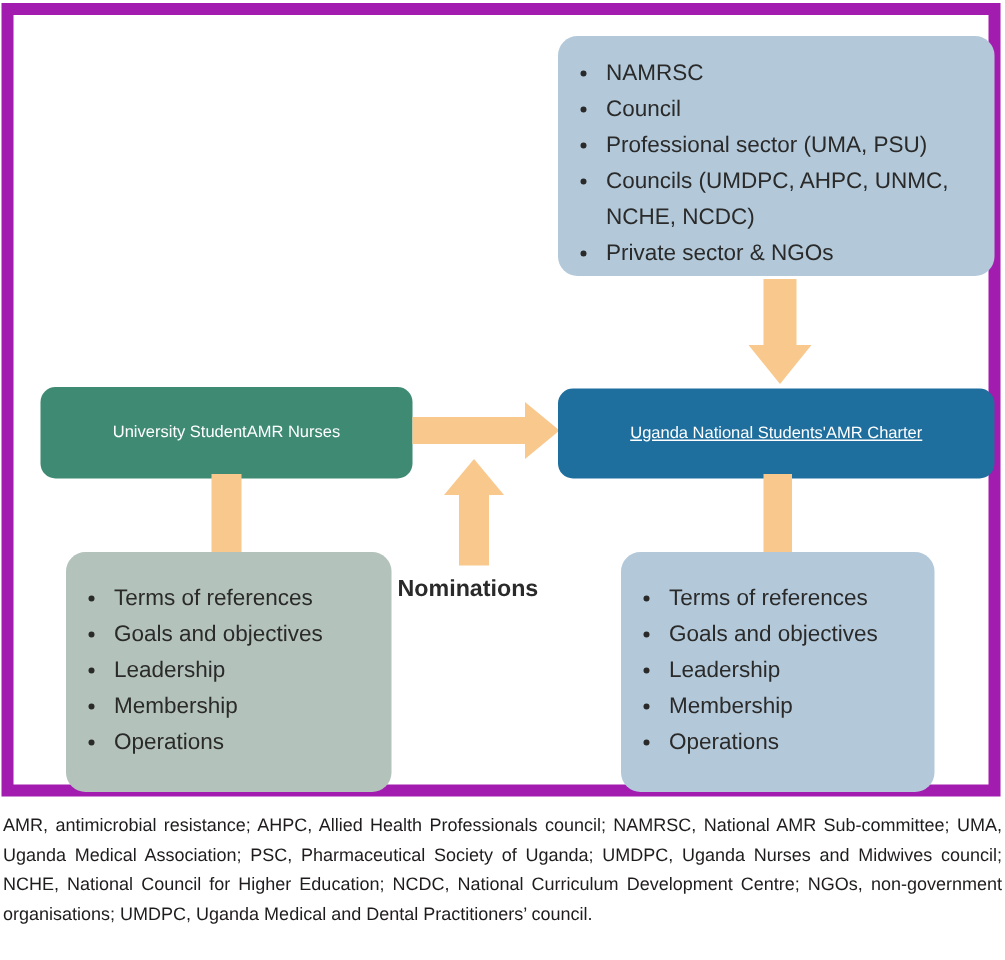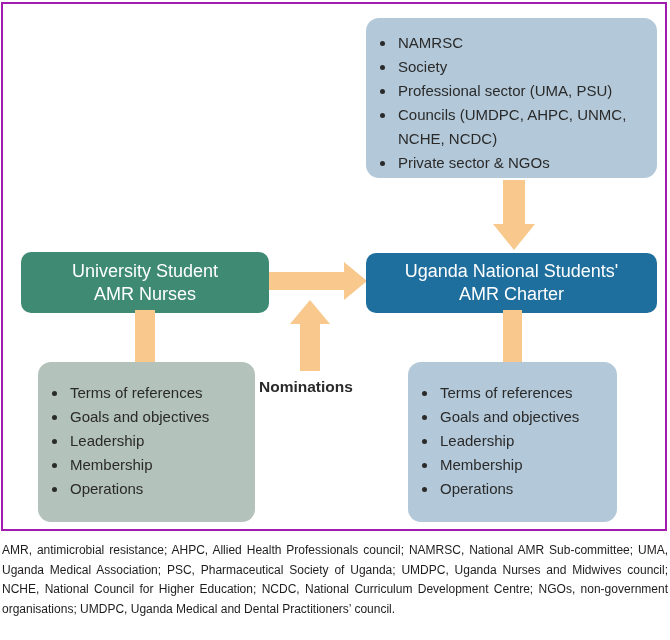--- a/index.html
+++ b/index.html
@@ -10,21 +10,21 @@
     height: 640px;
     background: #ffffff;
     font-family: "Liberation Sans", sans-serif;
     overflow: hidden;
   }
   
   .frame {
     position: absolute;
     left: 1px; top: 2px;
     width: 666px; height: 529px;
-    border: 2px solid #a21caf;
+    border: 8px solid #a21caf;
     background: #ffffff;
   }
   
   .box { position: absolute; }
   .bullet-box {
     border-radius: 13px;
     color: #2a2a2a;
     font-size: 15px;
   }
   .bullet-box ul {
@@ -49,38 +49,39 @@
     padding-top: 19px;
   }
   .right-list-box {
     left: 405px; top: 358px;
     width: 209px; height: 160px;
     background: #b3c9d9;
     padding-top: 19px;
   }
   .title-box {
     display: flex;
-    flex-direction: column;
+    flex-direction: row;
     align-items: center;
     justify-content: center;
     color: #ffffff;
-    font-size: 18px;
+    font-size: 11px;
     line-height: 23px;
     border-radius: 10px;
     text-align: center;
   }
   .clubs-box {
     left: 18px; top: 248px;
     width: 248px; height: 61px;
     background: #3e8a73;
   }
   .charter-box {
     left: 363px; top: 249px;
     width: 291px; height: 60px;
     background: #1f6f9e;
+    text-decoration: underline;
   }
   
   .shaft { position: absolute; background: #f8c88d; }
   .tri { position: absolute; width: 0; height: 0; }
   .tri-down {
     border-left: 21px solid transparent;
     border-right: 21px solid transparent;
     border-top: 26px solid #f8c88d;
   }
   .tri-right {
@@ -114,21 +115,21 @@
 </head>
 <body>
 
 <div id="stage">
 
   <div class="frame">
 
     <div class="box bullet-box top-box">
       <ul>
         <li>NAMRSC</li>
-        <li>Society</li>
+        <li>Council</li>
         <li>Professional sector (UMA, PSU)</li>
         <li>Councils (UMDPC, AHPC, UNMC, NCHE, NCDC)</li>
         <li>Private sector &amp; NGOs</li>
       </ul>
     </div>
 
     <div class="shaft" style="left:500px; top:176px; width:22px; height:44px;"></div>
     <div class="tri tri-down" style="left:490px; top:220px;"></div>
 
     <div class="box title-box clubs-box">

